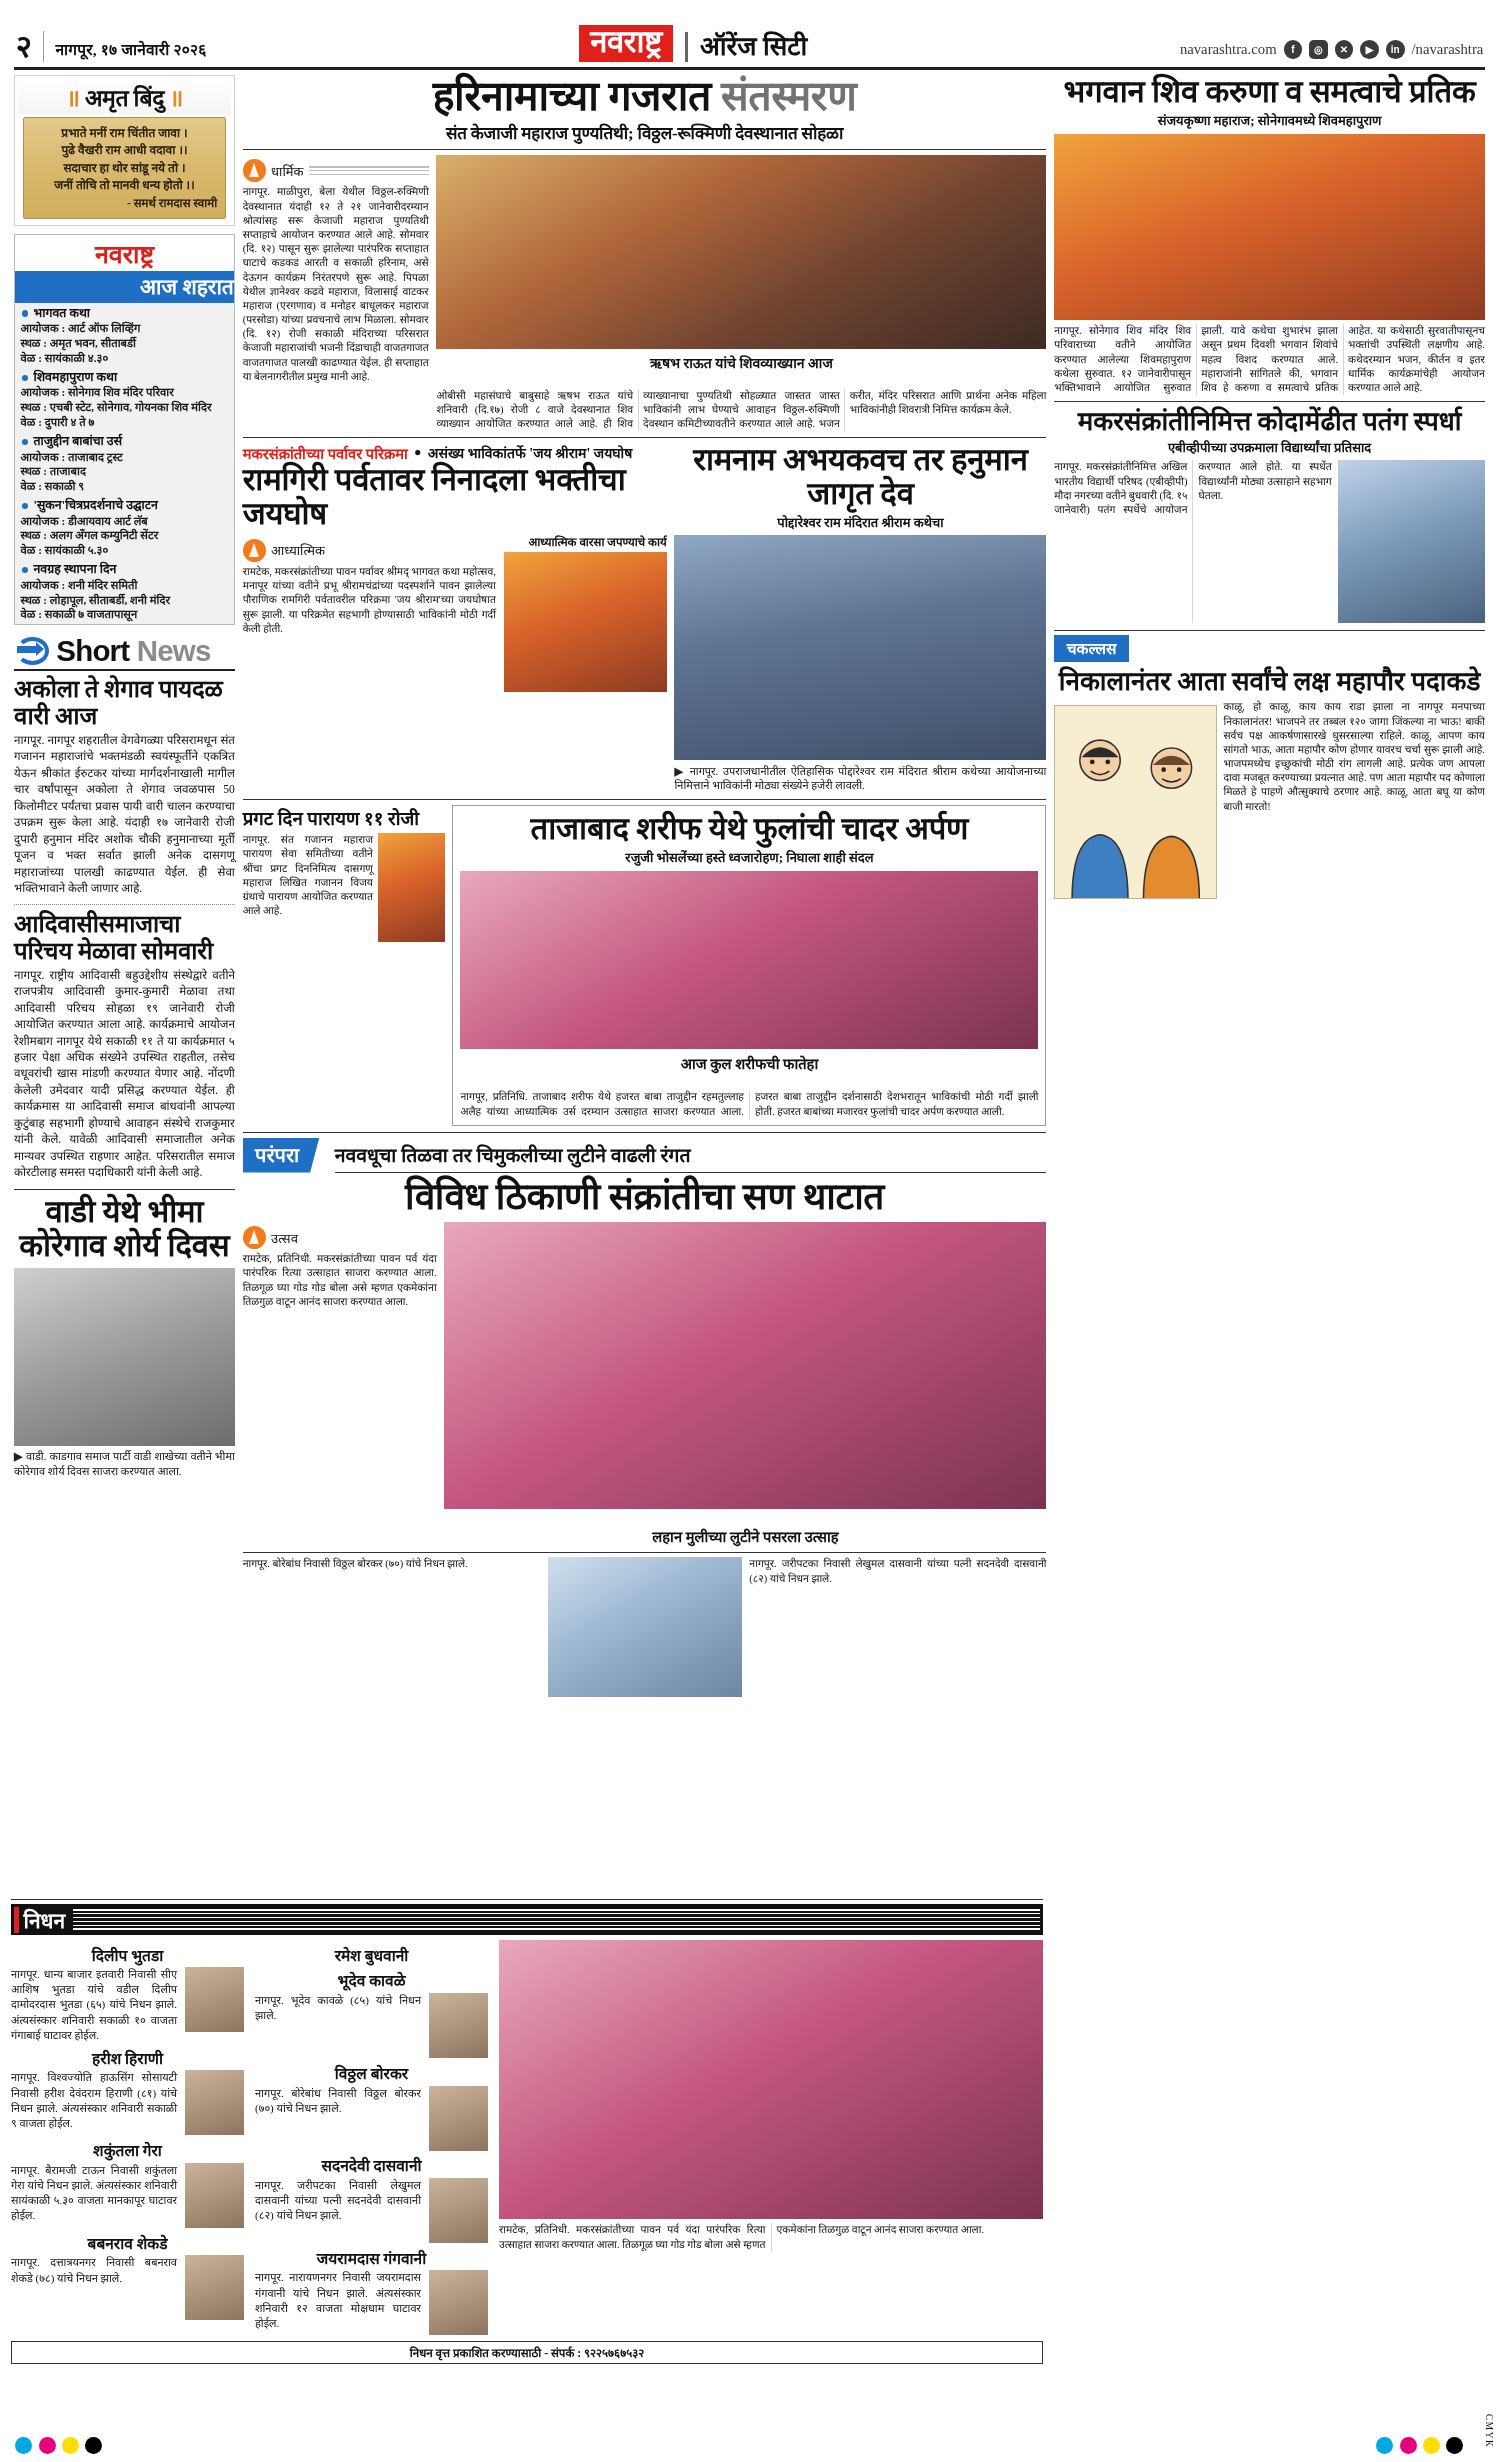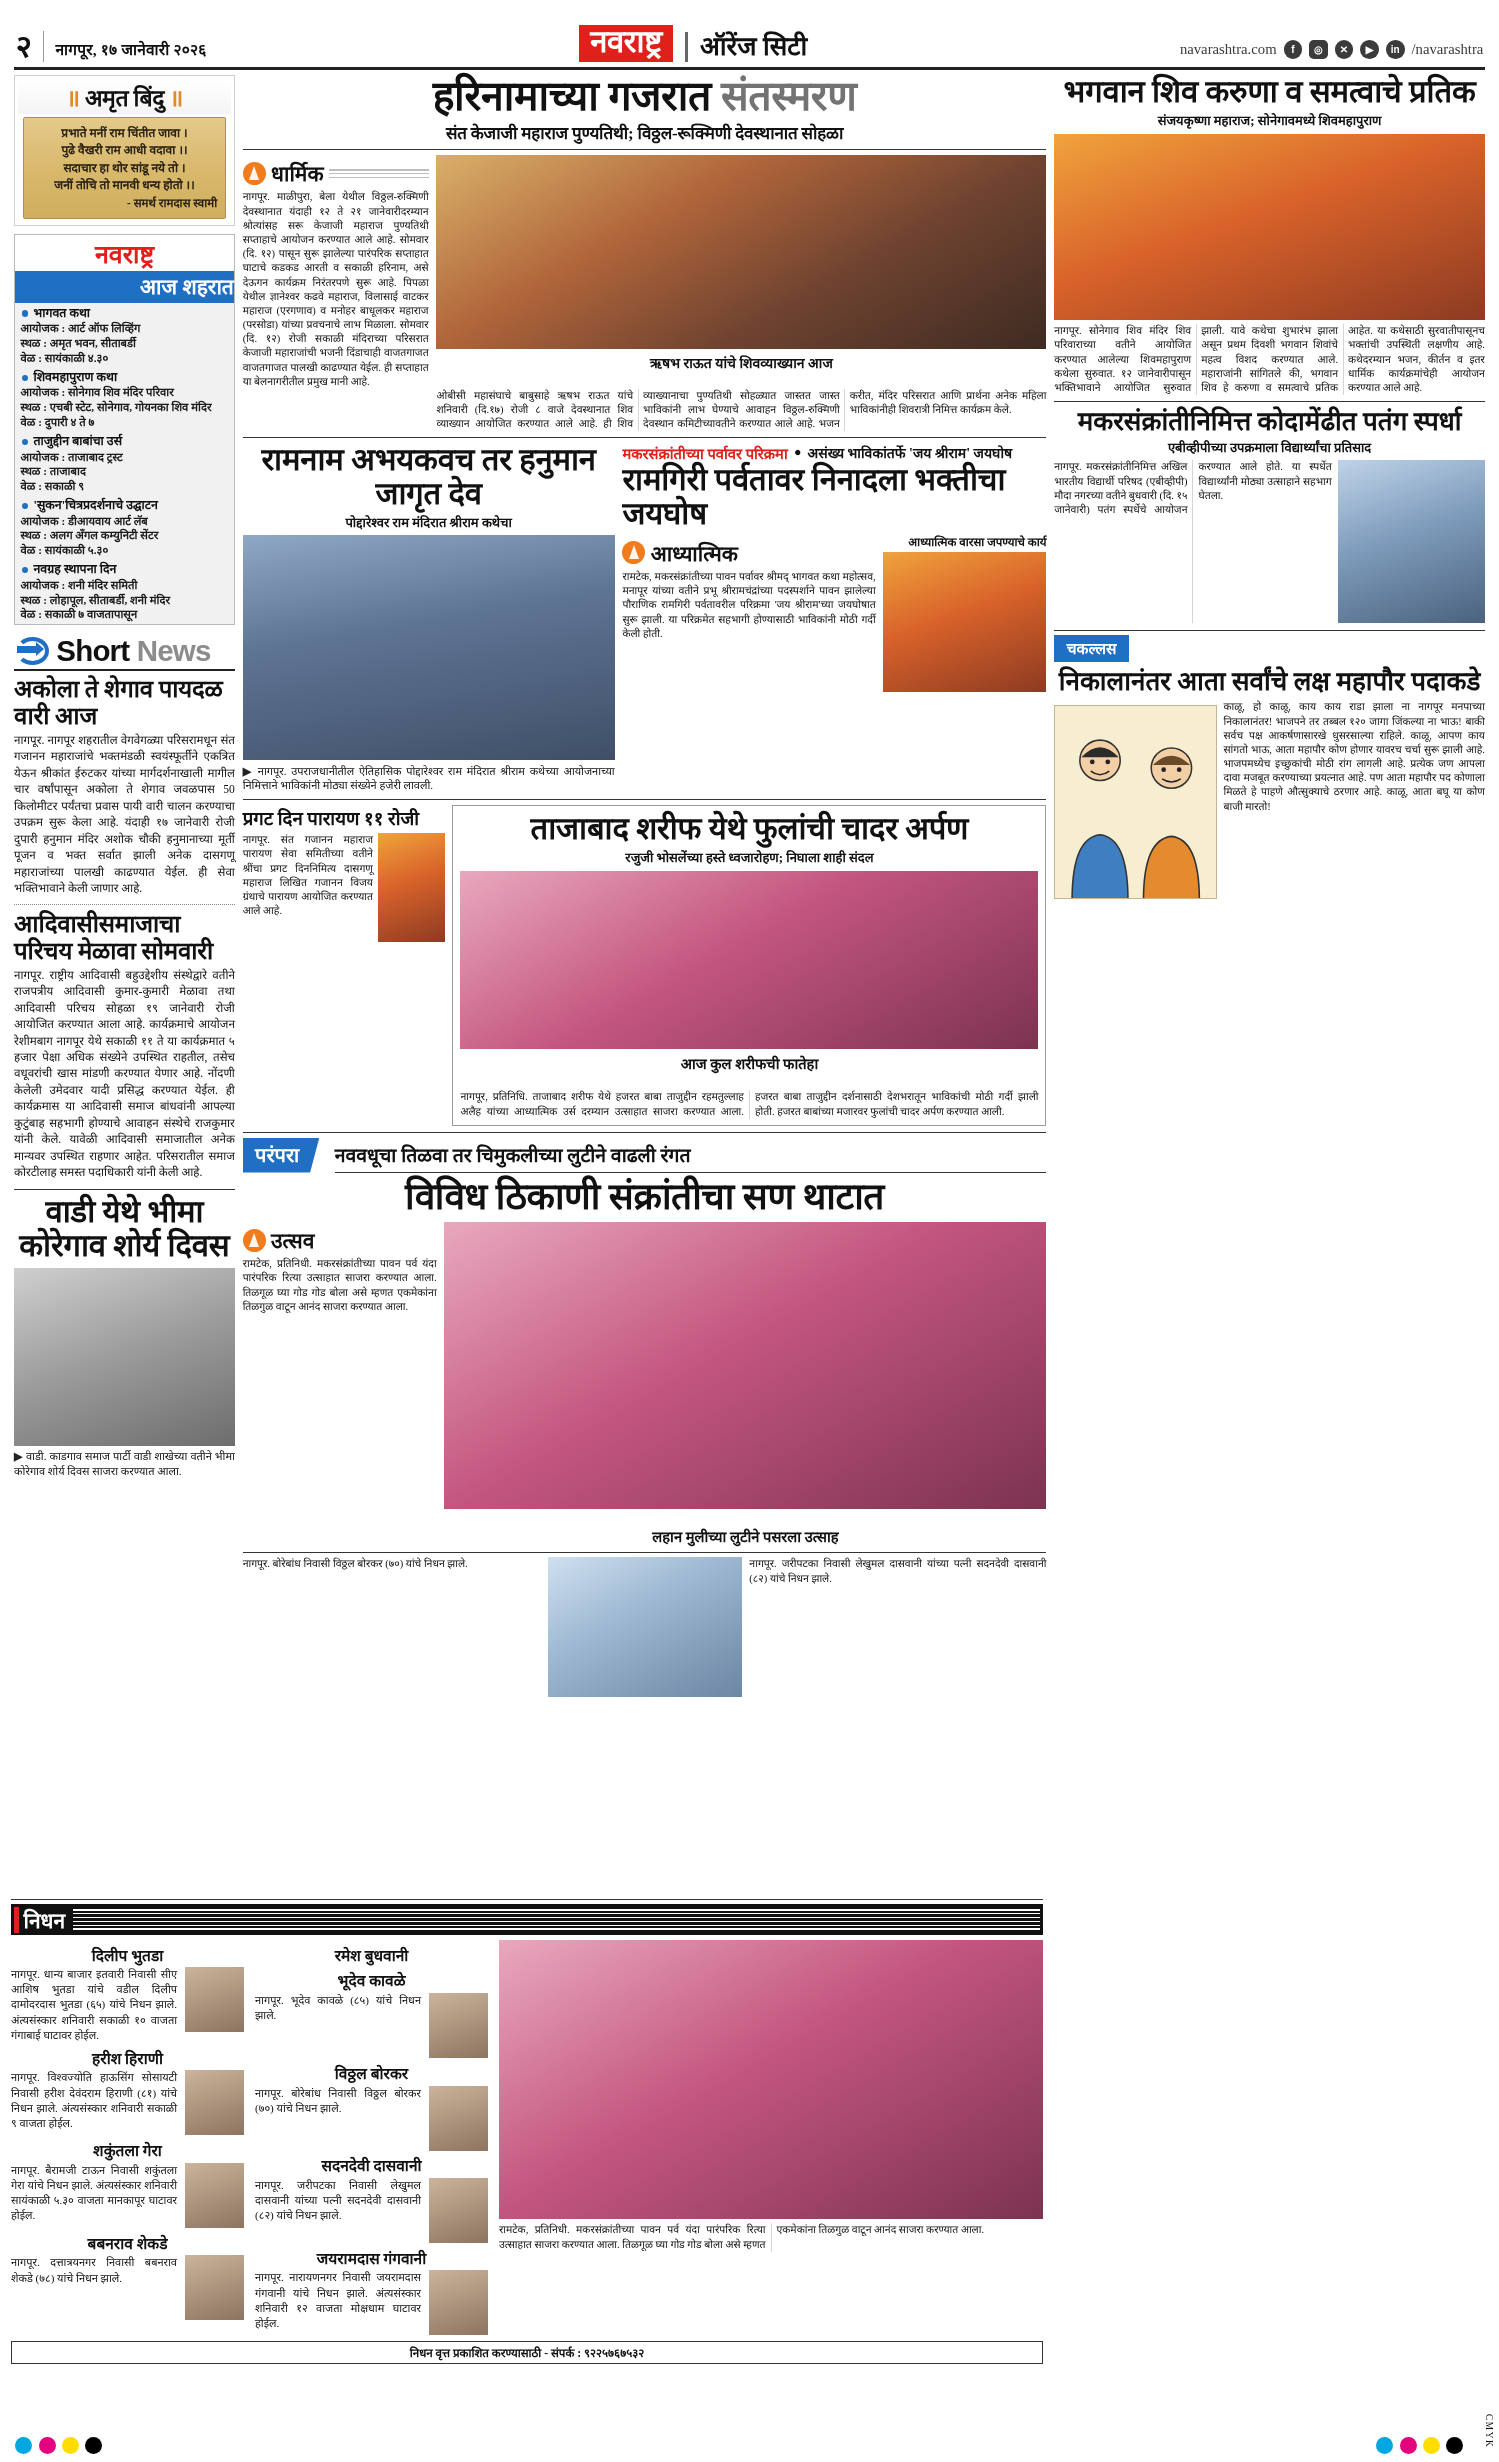--- a/index.html
+++ b/index.html
@@ -80,21 +80,21 @@
   h2.hl2 { font-size:31px; font-weight:bold; line-height:1.1; text-align:center; letter-spacing:-0.2px;}
   h2.hl3 { font-size:26px; font-weight:bold; line-height:1.12; text-align:center;}
   .kicker { text-align:center; font-size:13px; font-weight:bold; margin-top:1.6px; }
 
   
   .sectag { display:flex; align-items:center; gap:5.4px; margin:4.7px 0 3.1px; }
   .sectag .ico { width:23px; height:23px; border-radius:50%; background:#f07c1e; position:relative; flex:none;}
   .sectag .ico::after { content:""; position:absolute; left:50%; top:3.9px; transform:translateX(-50%);
       border-left:5.4px solid transparent; border-right:5.4px solid transparent; border-bottom:14.7px solid #fff; opacity:.92; }
   .sectag .ico.grn { background:#f07c1e; }
-  .sectag .lbl { font-size:21px; font-weight:bold; }
+  .sectag .lbl { font-size:13px; font-weight:normal; }
   .sectag .lines { flex:1; height:9.3px; background:repeating-linear-gradient(#bdbdbd 0 1.6px,transparent 1.6px 3.9px); }
 
   
   .photo { background:#c9c9c9; position:relative; overflow:hidden; }
   .ph-rel { background:linear-gradient(150deg,#d9b06a,#b0653a 35%,#6f4330 65%,#3e2b22); }
   .ph-crowd { background:linear-gradient(170deg,#8fa8c4,#5f7594 40%,#3f4f67); }
   .ph-saffron { background:linear-gradient(160deg,#f0a33c,#d8622a 45%,#8d3b22); }
   .ph-kite { background:linear-gradient(150deg,#cfe0ef,#9fb9d3 40%,#6c86a3); }
   .ph-pink { background:linear-gradient(150deg,#e8a8be,#c4567f 45%,#7c3350); }
   .ph-grey { background:linear-gradient(160deg,#cfcfcf,#9a9a9a 50%,#6d6d6d); }
@@ -273,49 +273,49 @@
         <div style="flex:1">
           <div class="photo ph-rel" style="height:194px"></div>
           <div class="center" style="font-size:14px;font-weight:bold;margin-top:3.9px">ऋषभ राऊत यांचे शिवव्याख्यान आज</div>
           <div class="tiny cols3 mt4">ओबीसी महासंघाचे बाबुसाहे ऋषभ राऊत यांचे शनिवारी (दि.१७) रोजी ८ वाजे देवस्थानात शिव व्याख्यान आयोजित करण्यात आले आहे. ही शिव व्याख्यानाचा पुण्यतिथी सोहळ्यात जास्तत जास्त भाविकांनी लाभ घेण्याचे आवाहन विठ्ठल-रुक्मिणी देवस्थान कमिटीच्यावतीने करण्यात आले आहे. भजन करीत, मंदिर परिसरात आणि प्रार्थना अनेक महिला भाविकांनीही शिवरात्री निमित्त कार्यक्रम केले.</div>
         </div>
       </div>
 
       <div class="rule-2 mt8"></div>
 
       <div style="display:flex; gap:7.8px">
-        <div style="width:372px">
-          <h2 class="hl2">रामनाम अभयकवच तर हनुमान जागृत देव</h2>
-          <div class="kicker">पोद्दारेश्वर राम मंदिरात श्रीराम कथेचा</div>
-          <div class="photo ph-crowd mt6" style="height:225px"></div>
-          <div class="photo-cap">
-            <span class="arrow">▶</span>
-            <span>नागपूर. उपराजधानीतील ऐतिहासिक पोद्दारेश्वर राम मंदिरात श्रीराम कथेच्या आयोजनाच्या निमित्ताने भाविकांनी मोठ्या संख्येने हजेरी लावली.</span>
-          </div>
-        </div>
-
         <div style="flex:1">
           <div style="display:flex;gap:6.2px;align-items:center">
             <span class="redtag">मकरसंक्रांतीच्या पर्वावर परिक्रमा</span>
             <span style="font-size:12.4px">●</span>
             <span style="font-size:14px;font-weight:bold">असंख्य भाविकांतर्फे 'जय श्रीराम' जयघोष</span>
           </div>
           <h2 class="hl2" style="text-align:left">रामगिरी पर्वतावर निनादला भक्तीचा जयघोष</h2>
           <div style="display:flex;gap:7.8px;margin-top:3.1px">
             <div style="flex:1">
               <div class="sectag">
                 <span class="ico grn"></span>
                 <span class="lbl">आध्यात्मिक</span>
               </div>
               <div class="tiny">रामटेक, मकरसंक्रांतीच्या पावन पर्वावर श्रीमद् भागवत कथा महोत्सव, मनापूर यांच्या वतीने प्रभू श्रीरामचंद्रांच्या पदस्पर्शाने पावन झालेल्या पौराणिक रामगिरी पर्वतावरील परिक्रमा 'जय श्रीराम'च्या जयघोषात सुरू झाली. या परिक्रमेत सहभागी होण्यासाठी भाविकांनी मोठी गर्दी केली होती.</div>
             </div>
             <div style="width:163px">
               <div style="font-size:11.6px;font-weight:bold;text-align:right;margin-bottom:2.3px">आध्यात्मिक वारसा जपण्याचे कार्य</div>
               <div class="photo ph-saffron" style="height:140px"></div>
             </div>
+          </div>
+        </div>
+
+        <div style="width:372px">
+          <h2 class="hl2">रामनाम अभयकवच तर हनुमान जागृत देव</h2>
+          <div class="kicker">पोद्दारेश्वर राम मंदिरात श्रीराम कथेचा</div>
+          <div class="photo ph-crowd mt6" style="height:225px"></div>
+          <div class="photo-cap">
+            <span class="arrow">▶</span>
+            <span>नागपूर. उपराजधानीतील ऐतिहासिक पोद्दारेश्वर राम मंदिरात श्रीराम कथेच्या आयोजनाच्या निमित्ताने भाविकांनी मोठ्या संख्येने हजेरी लावली.</span>
           </div>
         </div>
       </div>
 
       <div class="rule-2 mt8"></div>
 
       <div style="display:flex;gap:7.8px">
         <div style="width:202px">
           <h3 style="font-size:18.6px;font-weight:bold">प्रगट दिन पारायण ११ रोजी</h3>
           <div style="display:flex;gap:4.7px;margin-top:3.1px">

